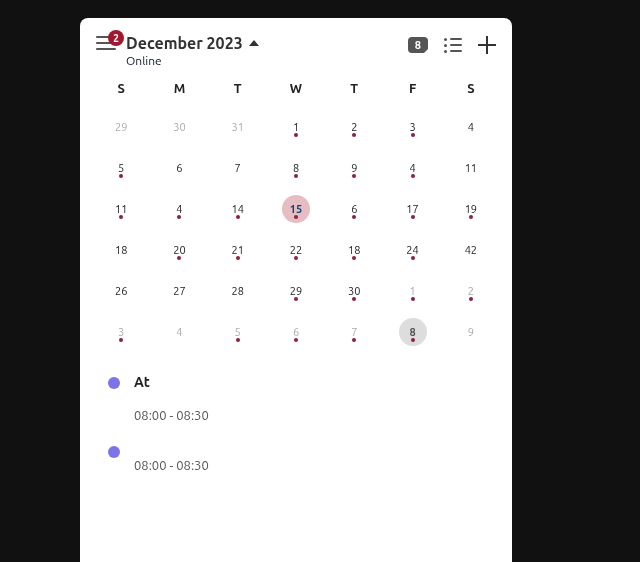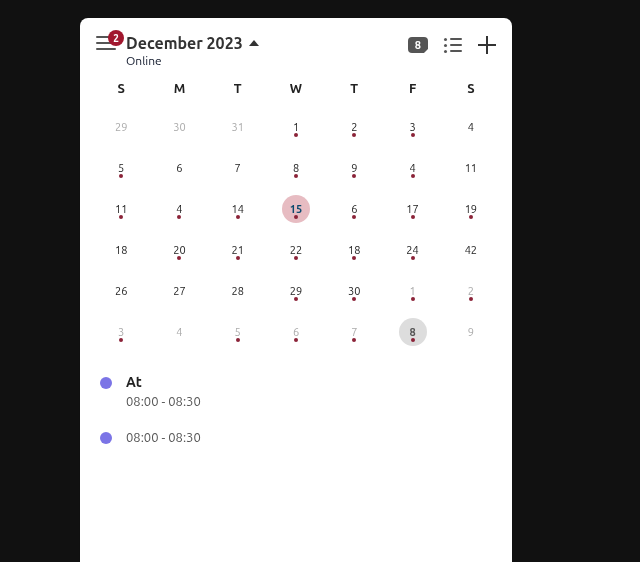--- a/index.html
+++ b/index.html
@@ -34,26 +34,26 @@
   .cal{padding:0 12px}
   table{border-collapse:collapse;width:100%;table-layout:fixed}
   th{font-weight:700;font-size:13px;color:#222;padding:6px 0 8px 0}
   td{text-align:center;padding:0;height:41px;vertical-align:top;position:relative}
   .daynum{display:inline-flex;width:28px;height:28px;align-items:center;justify-content:center;font-size:11px;margin-top:10px;border-radius:50%}
   .other{color:#aaa}
   .evdot{width:4px;height:4px;border-radius:50%;background:#8b2338;position:absolute;left:50%;transform:translateX(-50%);top:30px}
   .sel .daynum{background:#e7bcc2;color:#0c4a6e;font-weight:700}
   .today .daynum{background:#ddd;color:#555;font-weight:700}
   
-  .events{padding:14px 20px 20px 20px}
+  .events{padding:14px 20px 20px 28px}
   .event{display:flex;align-items:flex-start;gap:14px;padding:10px 0}
   .ev-dot{width:12px;height:12px;border-radius:50%;background:#7b74e6;flex:0 0 12px;margin-top:4px}
   .ev-body{flex:1;min-width:0}
   .ev-title{font-weight:700;font-size:14px;color:#222;line-height:1.35}
-  .ev-time{font-size:13px;color:#555;margin-top:2px}
+  .ev-time{font-size:13px;color:#555;margin-top:16px}
 </style>
 </head>
 <body>
 
 <div class="stage">
   <div class="phone">
 
     <div class="hdr">
       <div class="menu-wrap">
         <div class="menu-icon">

